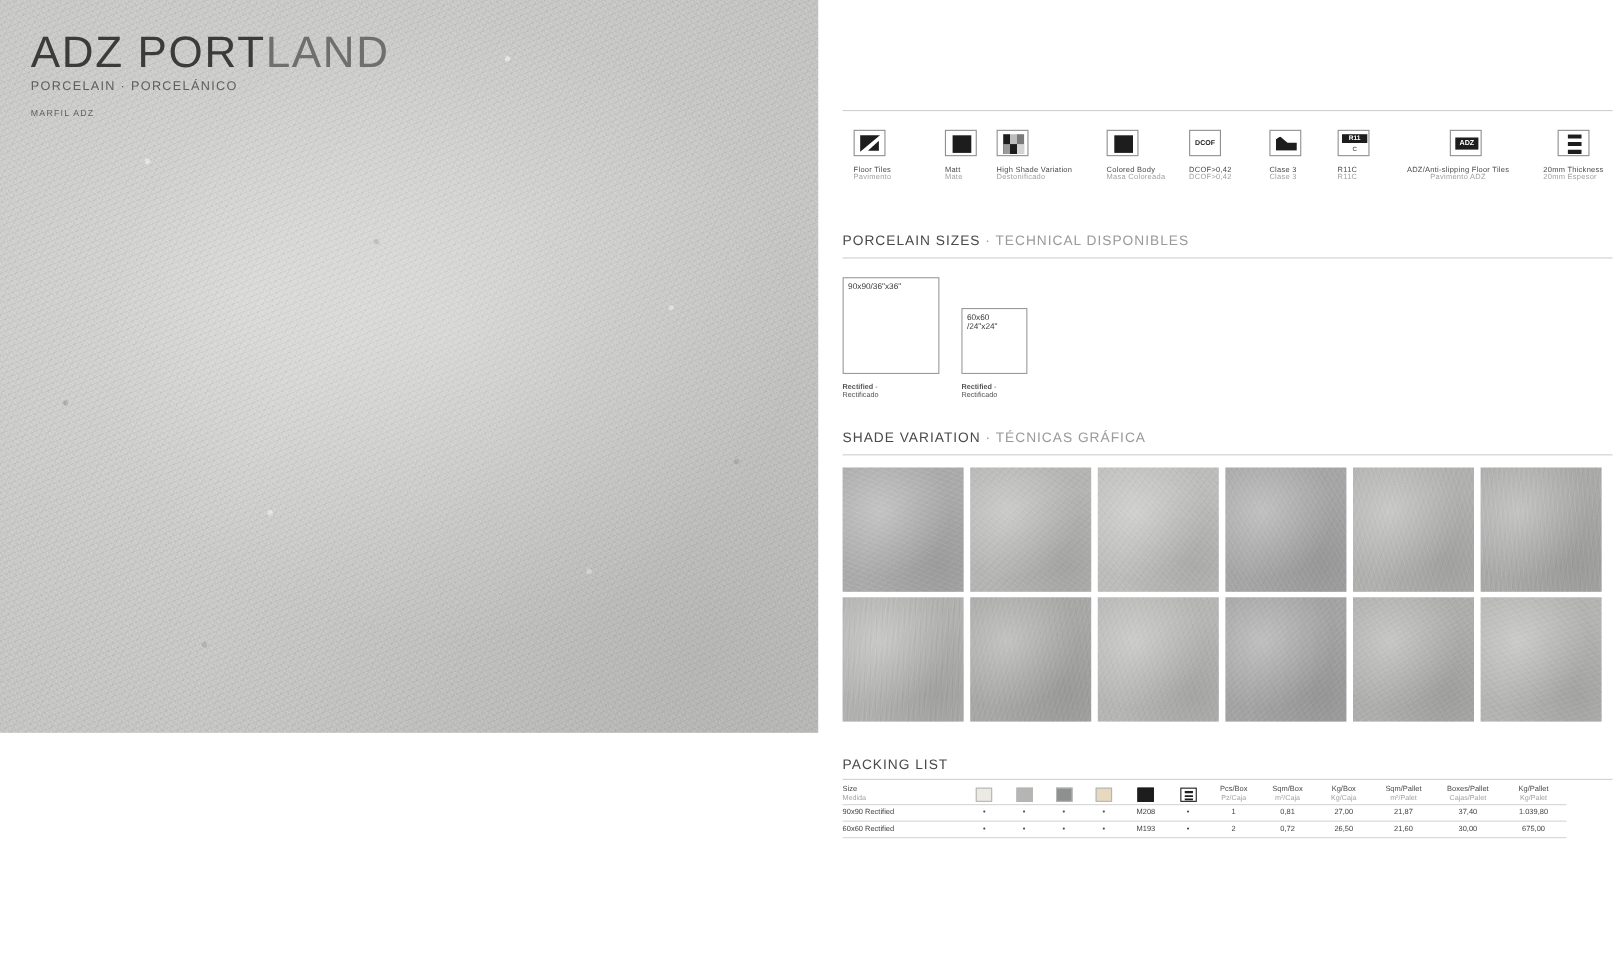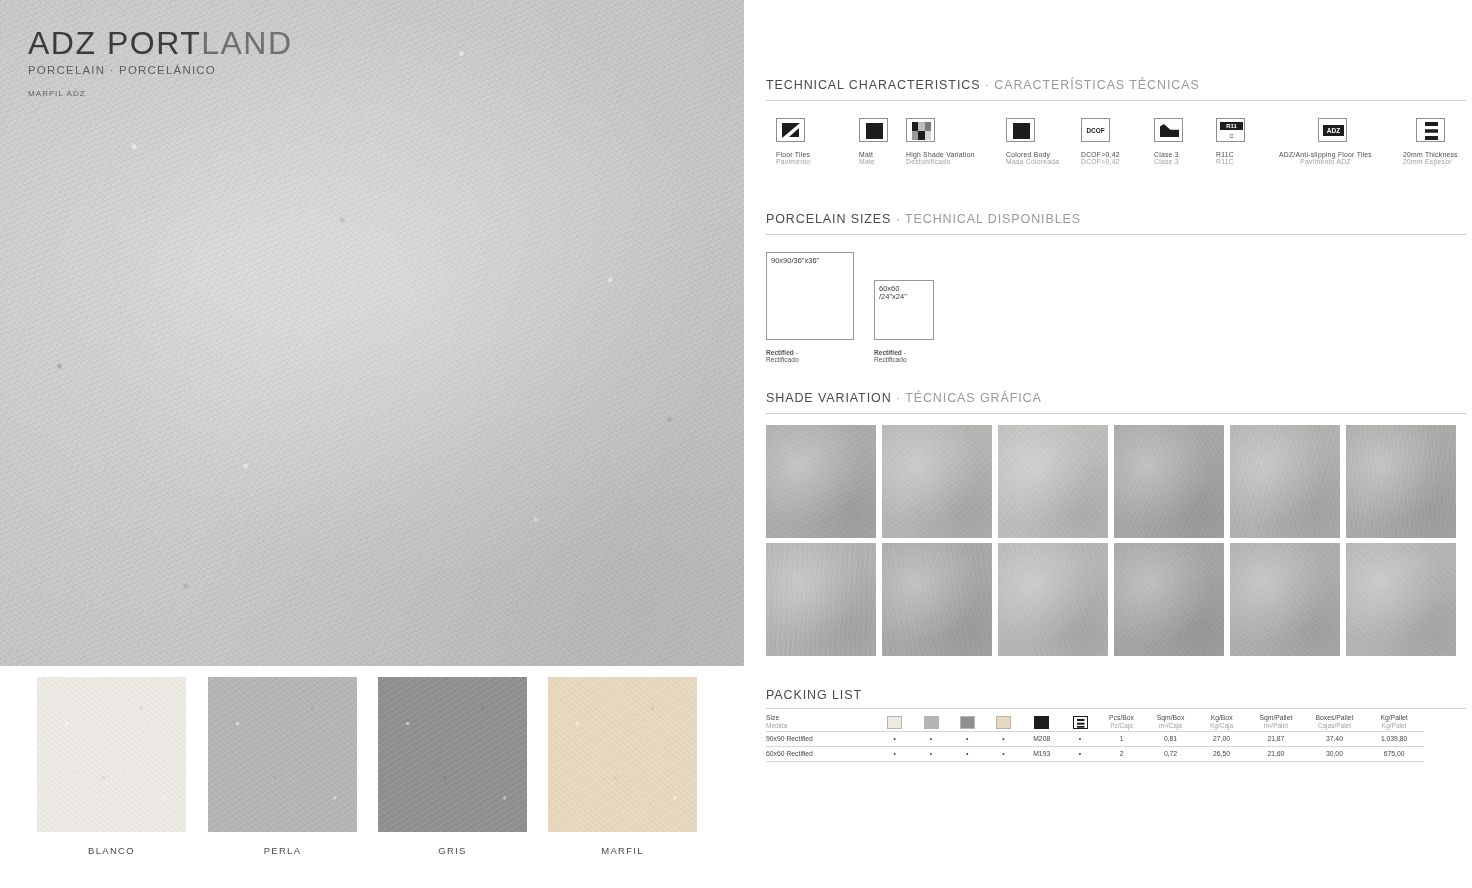--- a/index.html
+++ b/index.html
@@ -40,21 +40,21 @@
       repeating-linear-gradient(-61deg, rgba(90,90,90,0.06) 0 1px, transparent 1px 6px);
     mix-blend-mode: normal;
   }
   .hero-vig {
     position: absolute; inset: 0;
     background: radial-gradient(ellipse at 55% 45%, rgba(255,255,255,0.22) 0%, rgba(255,255,255,0) 55%),
                 radial-gradient(ellipse at 85% 90%, rgba(120,120,120,0.18) 0%, rgba(120,120,120,0) 50%);
   }
   .title-block { position: absolute; left: 28px; top: 26px; }
   .title-main {
-    font-size: 32px; letter-spacing: 1.5px; color: #3b3b3b; font-weight: 400;
+    font-size: 40px; letter-spacing: 1.5px; color: #3b3b3b; font-weight: 400;
     line-height: 1.1;
   }
   .title-main .accent { color: #6f6f6f; }
   .title-sub {
     font-size: 11.5px; letter-spacing: 1.2px; color: #5e5e5e; margin-top: 3px;
   }
   .title-sub2 {
     font-size: 8px; letter-spacing: 1.1px; color: #5e5e5e; margin-top: 13px;
   }
 
@@ -165,46 +165,24 @@
     <div class="hero">
       <div class="hero-noise"></div>
       <div class="hero-vig"></div>
       <div class="title-block">
         <div class="title-main"><span>ADZ PORT</span><span class="accent">LAND</span></div>
         <div class="title-sub">PORCELAIN · PORCELÁNICO</div>
         <div class="title-sub2">MARFIL ADZ</div>
       </div>
     </div>
 
-    <div class="swatches">
-      <div class="swatch sw0">
-        <div class="chip chip-grain" id="chip0" style="background-color: rgb(236, 234, 227);"></div>
-        <div class="cap">BLANCO</div>
-      </div>
-      <div class="swatch sw1">
-        <div class="chip chip-grain" id="chip1" style="background-color: rgb(181, 182, 180);"></div>
-        <div class="cap">PERLA</div>
-      </div>
-      <div class="swatch sw2">
-        <div class="chip chip-grain" id="chip2" style="background-color: rgb(141, 144, 143);"></div>
-        <div class="cap">GRIS</div>
-      </div>
-      <div class="swatch sw3">
-        <div class="chip chip-grain" id="chip3" style="background-color: rgb(231, 217, 191);"></div>
-        <div class="cap">MARFIL</div>
-      </div>
-    </div>
   </div>
 
   <div class="right">
 
-    <div class="sec-head" style="left:22px; top:78px;">
-      <span class="en">TECHNICAL CHARACTERISTICS</span>
-      <span class="es">· CARACTERÍSTICAS TÉCNICAS</span>
-    </div>
     <div class="rule" style="left:22px; top:100px; width:700px;"></div>
 
     <div class="tech-row">
       <div class="tech" style="left:10px; top:0;">
         <div class="box">
             <span class="ic-tri"></span>
             <span class="ic-tri2"></span>
           </div>
         <div class="lab-en">Floor Tiles</div>
         <div class="lab-es">Pavimento</div>

